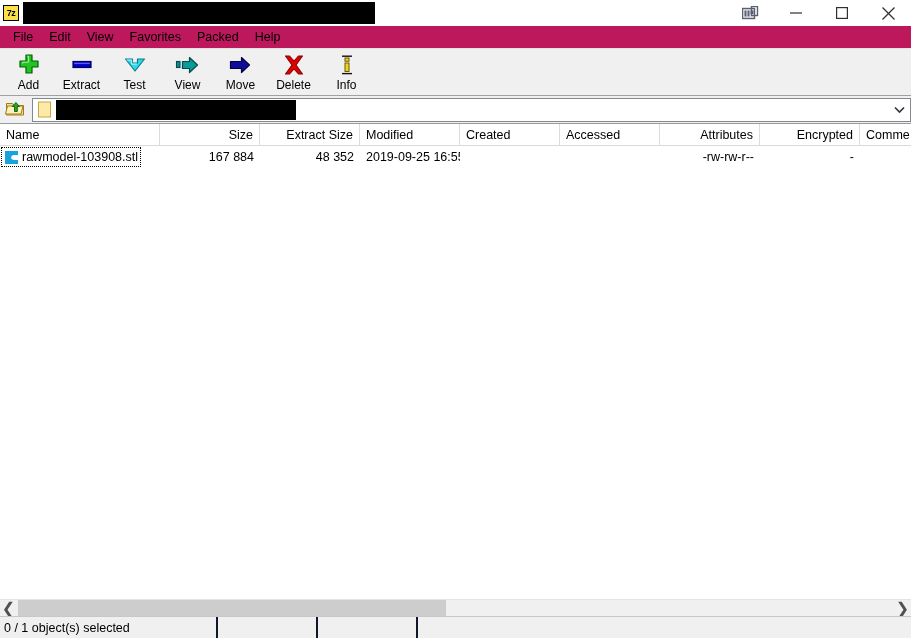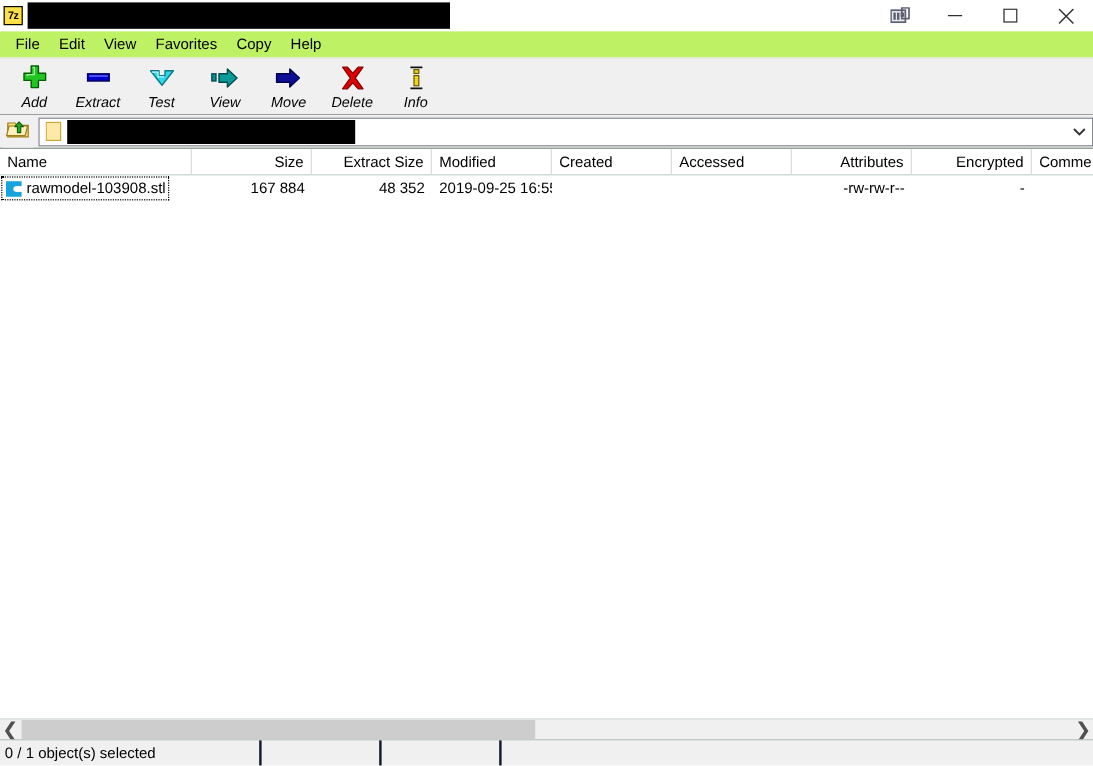--- a/index.html
+++ b/index.html
@@ -49,21 +49,21 @@
     display: flex; align-items: center; justify-content: center;
     color: #404040;
   }
   .win-btn svg { display:block; }
   .restore-ico { width: 46px; height: 26px; display:flex; align-items:center; justify-content:center; }
 
   
   .menubar {
     height: 22px;
     display: flex; align-items: center;
-    background: #bef264;
+    background: #be185d;
     padding-left: 5px;
     flex: none;
     font-size: 12.5px;
     color: #000;
   }
   .menu-item {
     padding: 2px 8px;
     line-height: 18px;
     white-space: nowrap;
   }
@@ -82,21 +82,21 @@
     width: 53px; height: 46px;
     display: flex; flex-direction: column;
     align-items: center; justify-content: flex-start;
     padding-top: 4px;
     font-size: 12px; color: #000;
   }
   .tb-btn .glyph {
     height: 24px; width: 32px;
     display: flex; align-items: center; justify-content: center;
   }
-  .tb-btn .lbl { margin-top: 1px; line-height: 14px; font-style: italic; }
+  .tb-btn .lbl { margin-top: 1px; line-height: 14px; }
 
   
   .addressbar {
     height: 28px;
     background: #f0f0f0;
     display: flex; align-items: center;
     border-bottom: 1px solid #9a9a9a;
     flex: none;
     padding: 0 0 0 2px;
   }
@@ -271,21 +271,21 @@
         </svg>
       </div>
     </div>
   </div>
 
   <div class="menubar">
     <div class="menu-item">File</div>
     <div class="menu-item">Edit</div>
     <div class="menu-item">View</div>
     <div class="menu-item">Favorites</div>
-    <div class="menu-item">Copy</div>
+    <div class="menu-item">Packed</div>
     <div class="menu-item">Help</div>
   </div>
 
   <div class="toolbar">
 
     <div class="tb-btn">
       <span class="glyph">
         <svg width="24" height="22" viewBox="0 0 24 22">
           <path d="M9 1 h6 v6 h6 v6 h-6 v6 h-6 v-6 h-6 v-6 h6 z" fill="#22c422" stroke="#006000" stroke-width="1.2" stroke-linejoin="round"></path>
           <path d="M10.2 2.2 h1.4 v6 h-6 v1.4" fill="none" stroke="#a8f0a8" stroke-width="1"></path>

